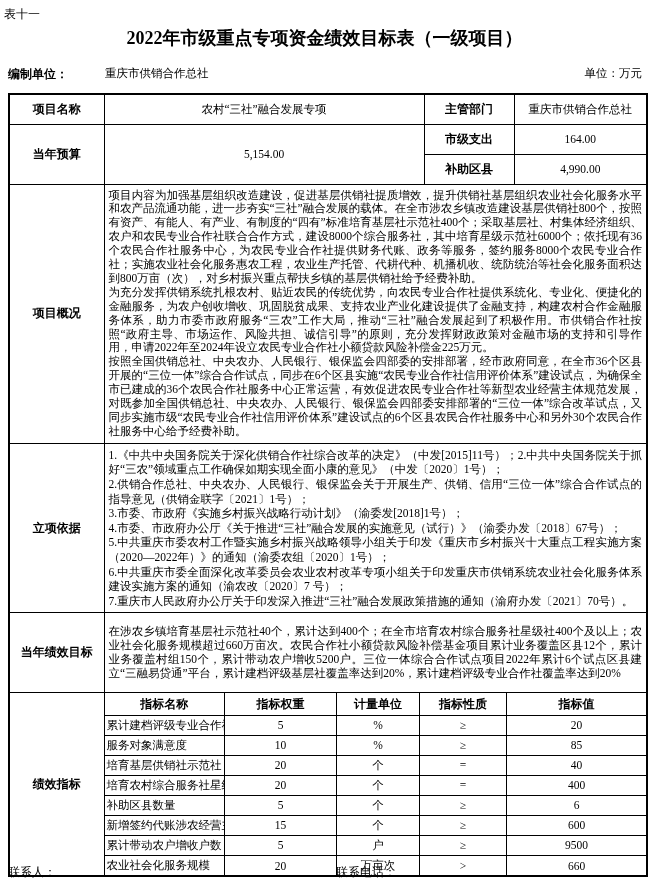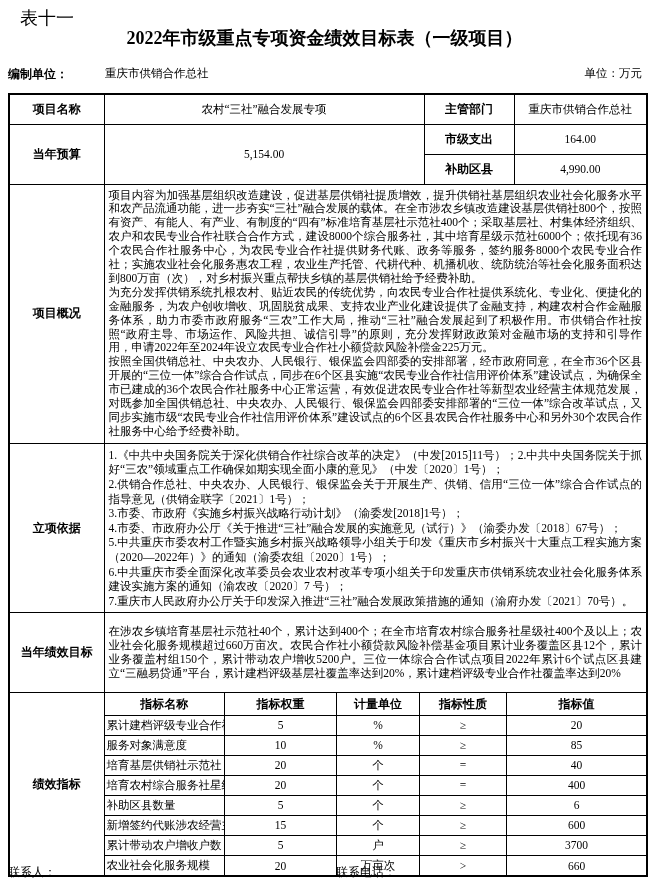--- a/index.html
+++ b/index.html
@@ -2,21 +2,21 @@
 <html><head>
 <meta charset="utf-8">
 <style>
   * { margin:0; padding:0; box-sizing:border-box; }
   html,body { background:#fff; }
   body {
     width:649px; height:885px; position:relative;
     font-family:"Liberation Serif","DejaVu Serif",serif;
     color:#000; background:#fff; overflow:hidden;
   }
-  .tag { position:absolute; left:20px; top:6px; font-size:18px; }
+  .tag { position:absolute; left:4px; top:6px; font-size:12px; }
   .doc-title {
     position:absolute; left:0; top:26px; width:649px;
     text-align:center; font-size:18px; font-weight:bold;
   }
   .meta { position:absolute; left:0; top:66px; width:649px; height:16px; font-size:12px; }
   .meta .lbl { position:absolute; left:8px; font-weight:bold; }
   .meta .val { position:absolute; left:105px; font-size:11.5px; }
   .meta .unit { position:absolute; right:7px; font-size:11.5px; }
 
   table.main {
@@ -168,21 +168,21 @@
               <td>15</td>
               <td>个</td>
               <td>≥</td>
               <td>600</td>
             </tr>
             <tr>
               <td class="iname">累计带动农户增收户数</td>
               <td>5</td>
               <td>户</td>
               <td>≥</td>
-              <td>3700</td>
+              <td>9500</td>
             </tr>
             <tr>
               <td class="iname">农业社会化服务规模</td>
               <td>20</td>
               <td>万亩次</td>
               <td>&gt;</td>
               <td>660</td>
             </tr>
           </tbody>
         </table>

